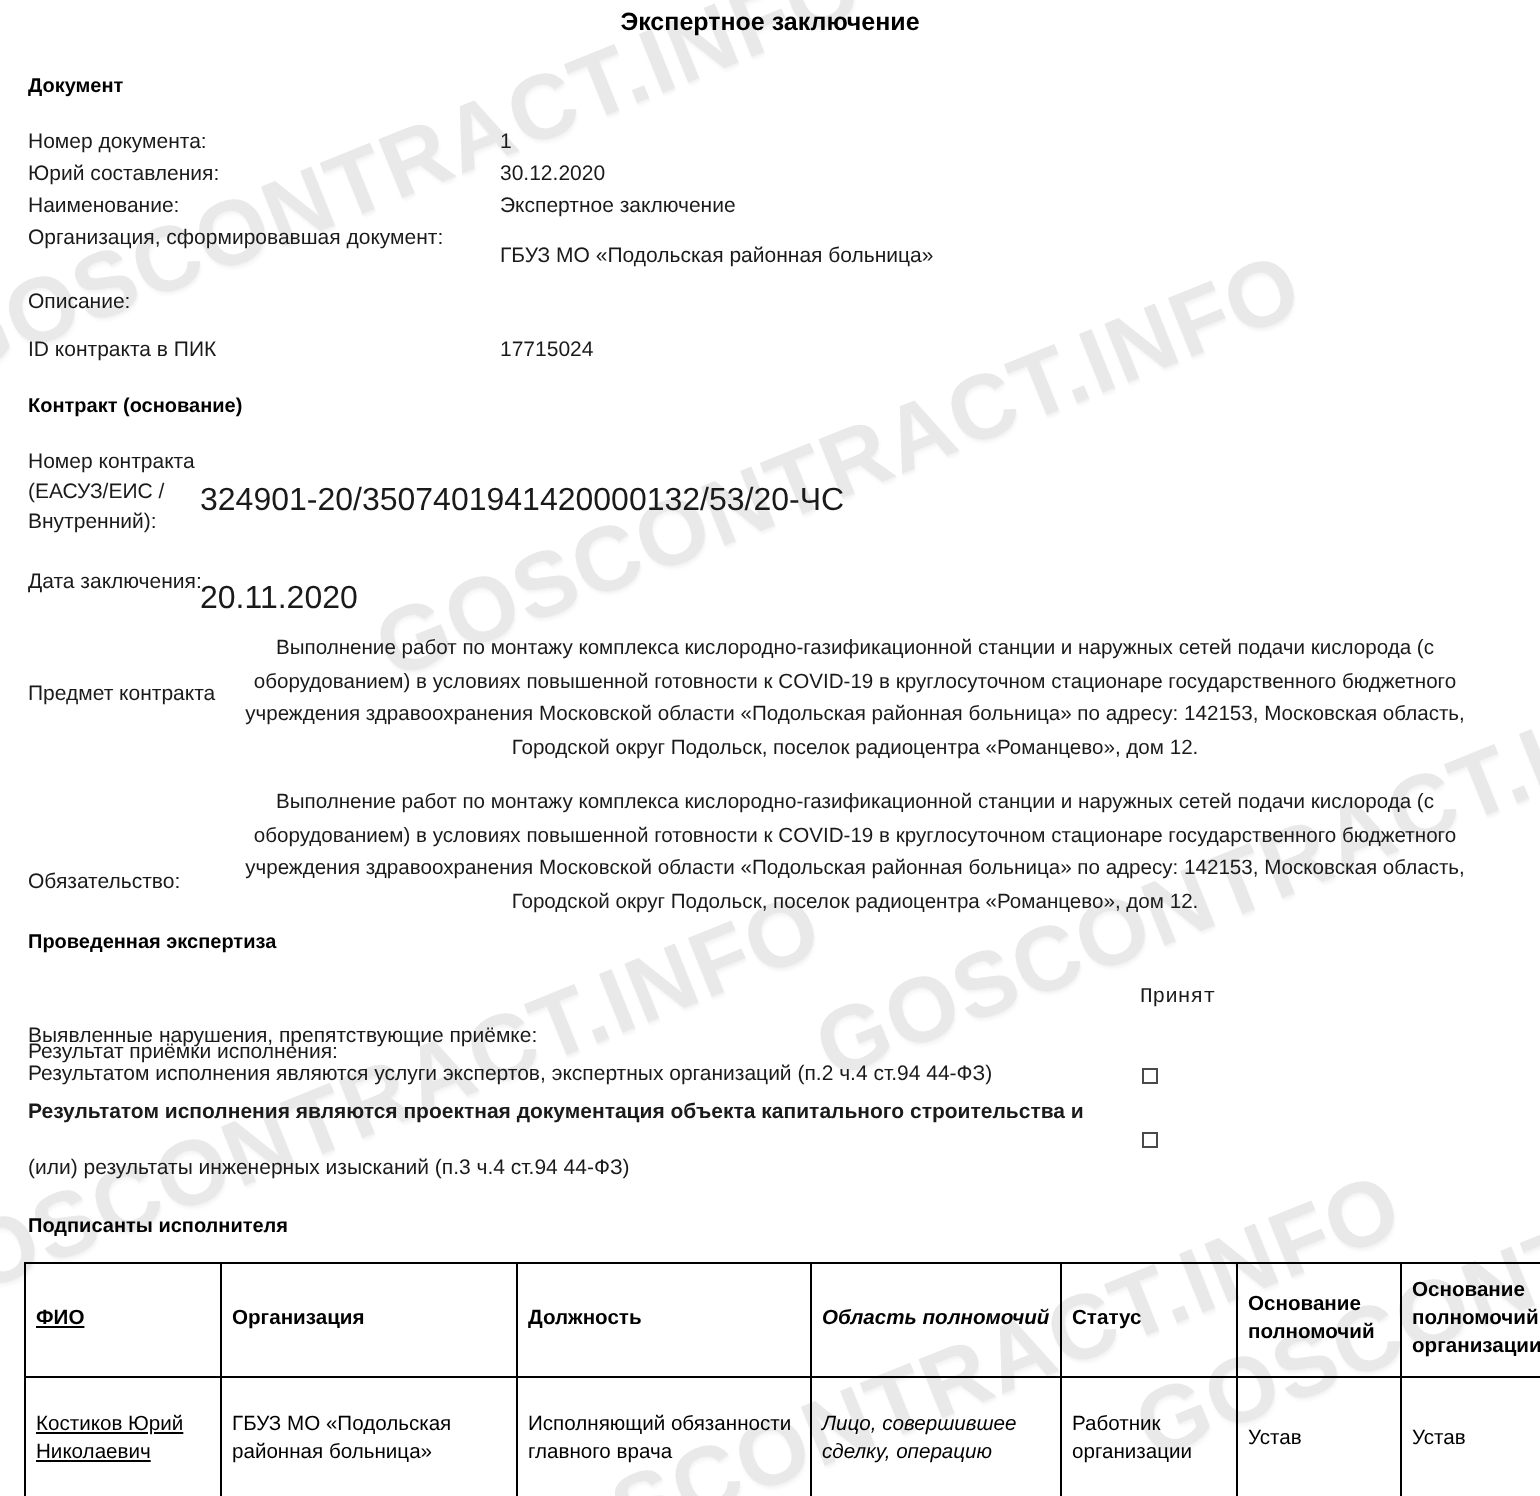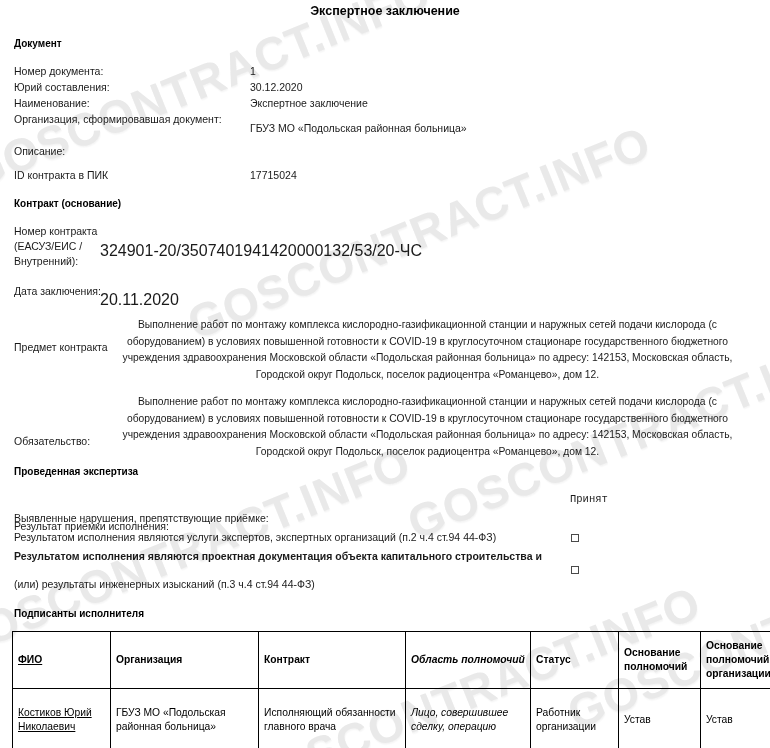--- a/index.html
+++ b/index.html
@@ -229,21 +229,21 @@
     <div class="chk" style="top:566px;"></div>
     <div class="exp-line" style="top:577px;">(или) результаты инженерных изысканий (п.3 ч.4 ст.94 44-ФЗ)</div>
 
     <div class="section-head" style="top:608px;">Подписанты исполнителя</div>
 
     <table id="signers-table">
       <thead>
         <tr>
           <th class="c0">ФИО</th>
           <th class="c1">Организация</th>
-          <th class="c2">Контракт</th>
+          <th class="c2">Должность</th>
           <th class="c3">Область полномочий</th>
           <th class="c4">Статус</th>
           <th class="c5">Основание полномочий</th>
           <th class="c6">Основание полномочий организации</th>
         </tr>
       </thead>
       <tbody>
         <tr>
           <td class="c0">Костиков Юрий Николаевич</td>
           <td class="c1">ГБУЗ МО «Подольская районная больница»</td>

